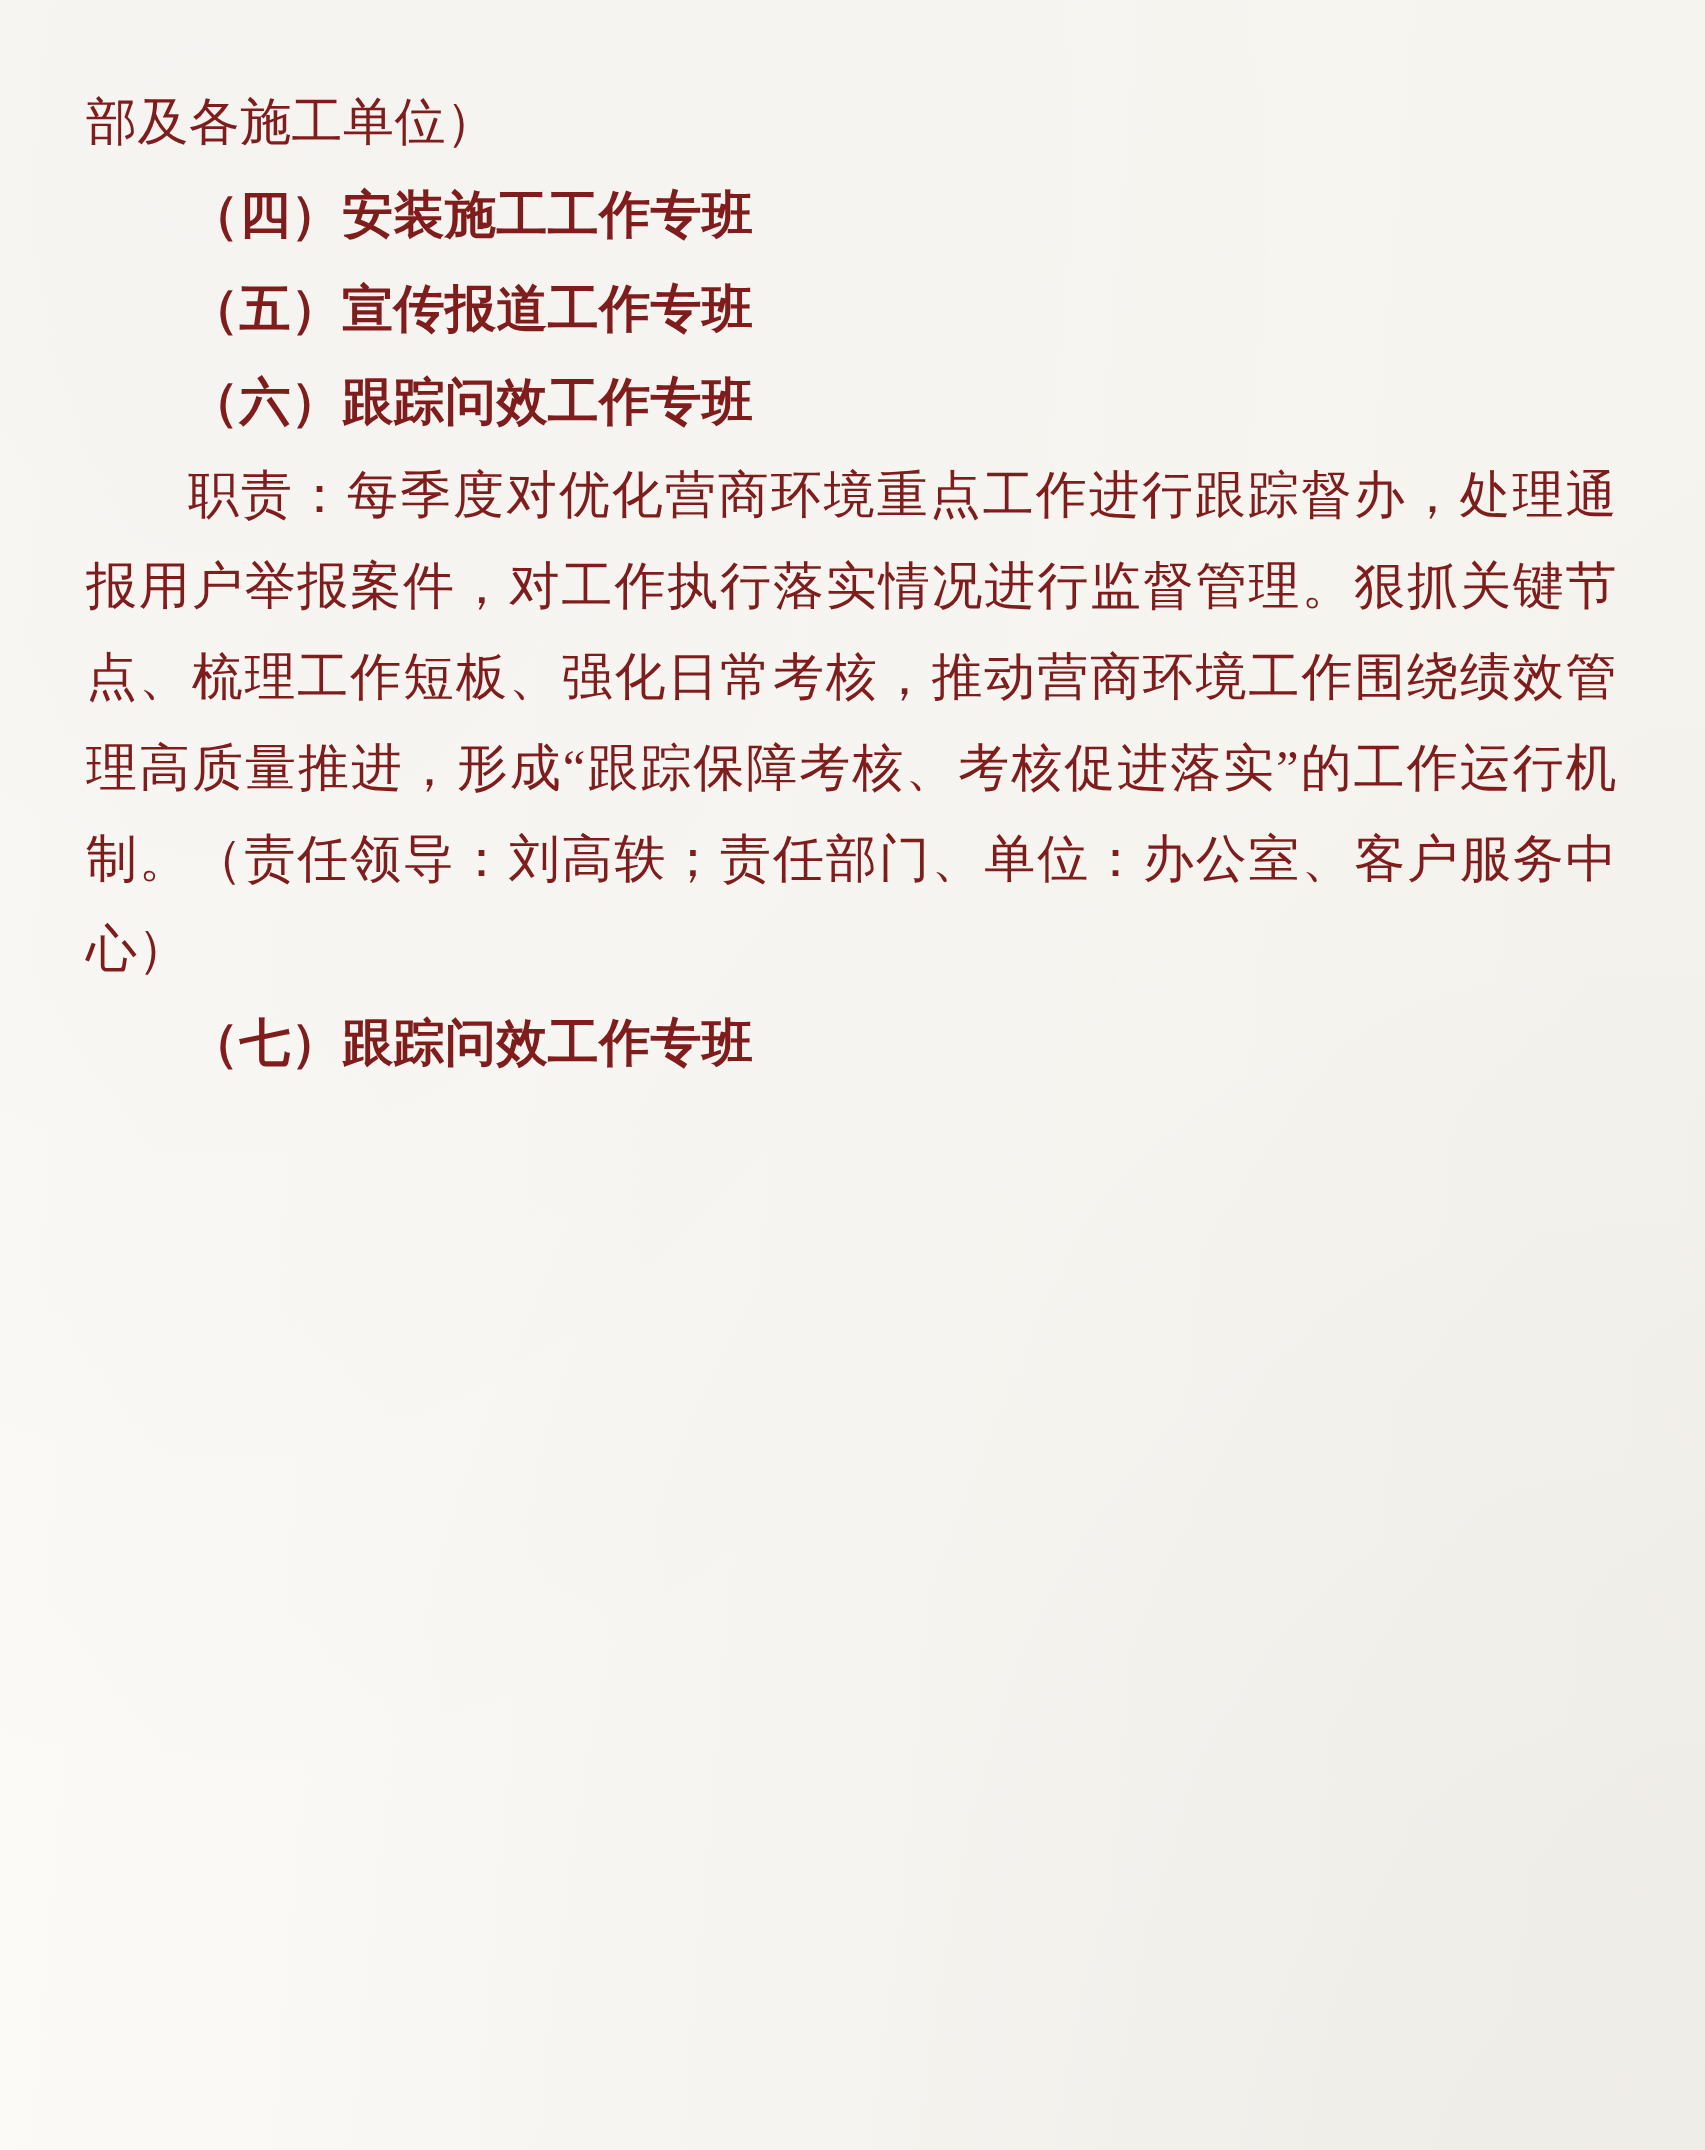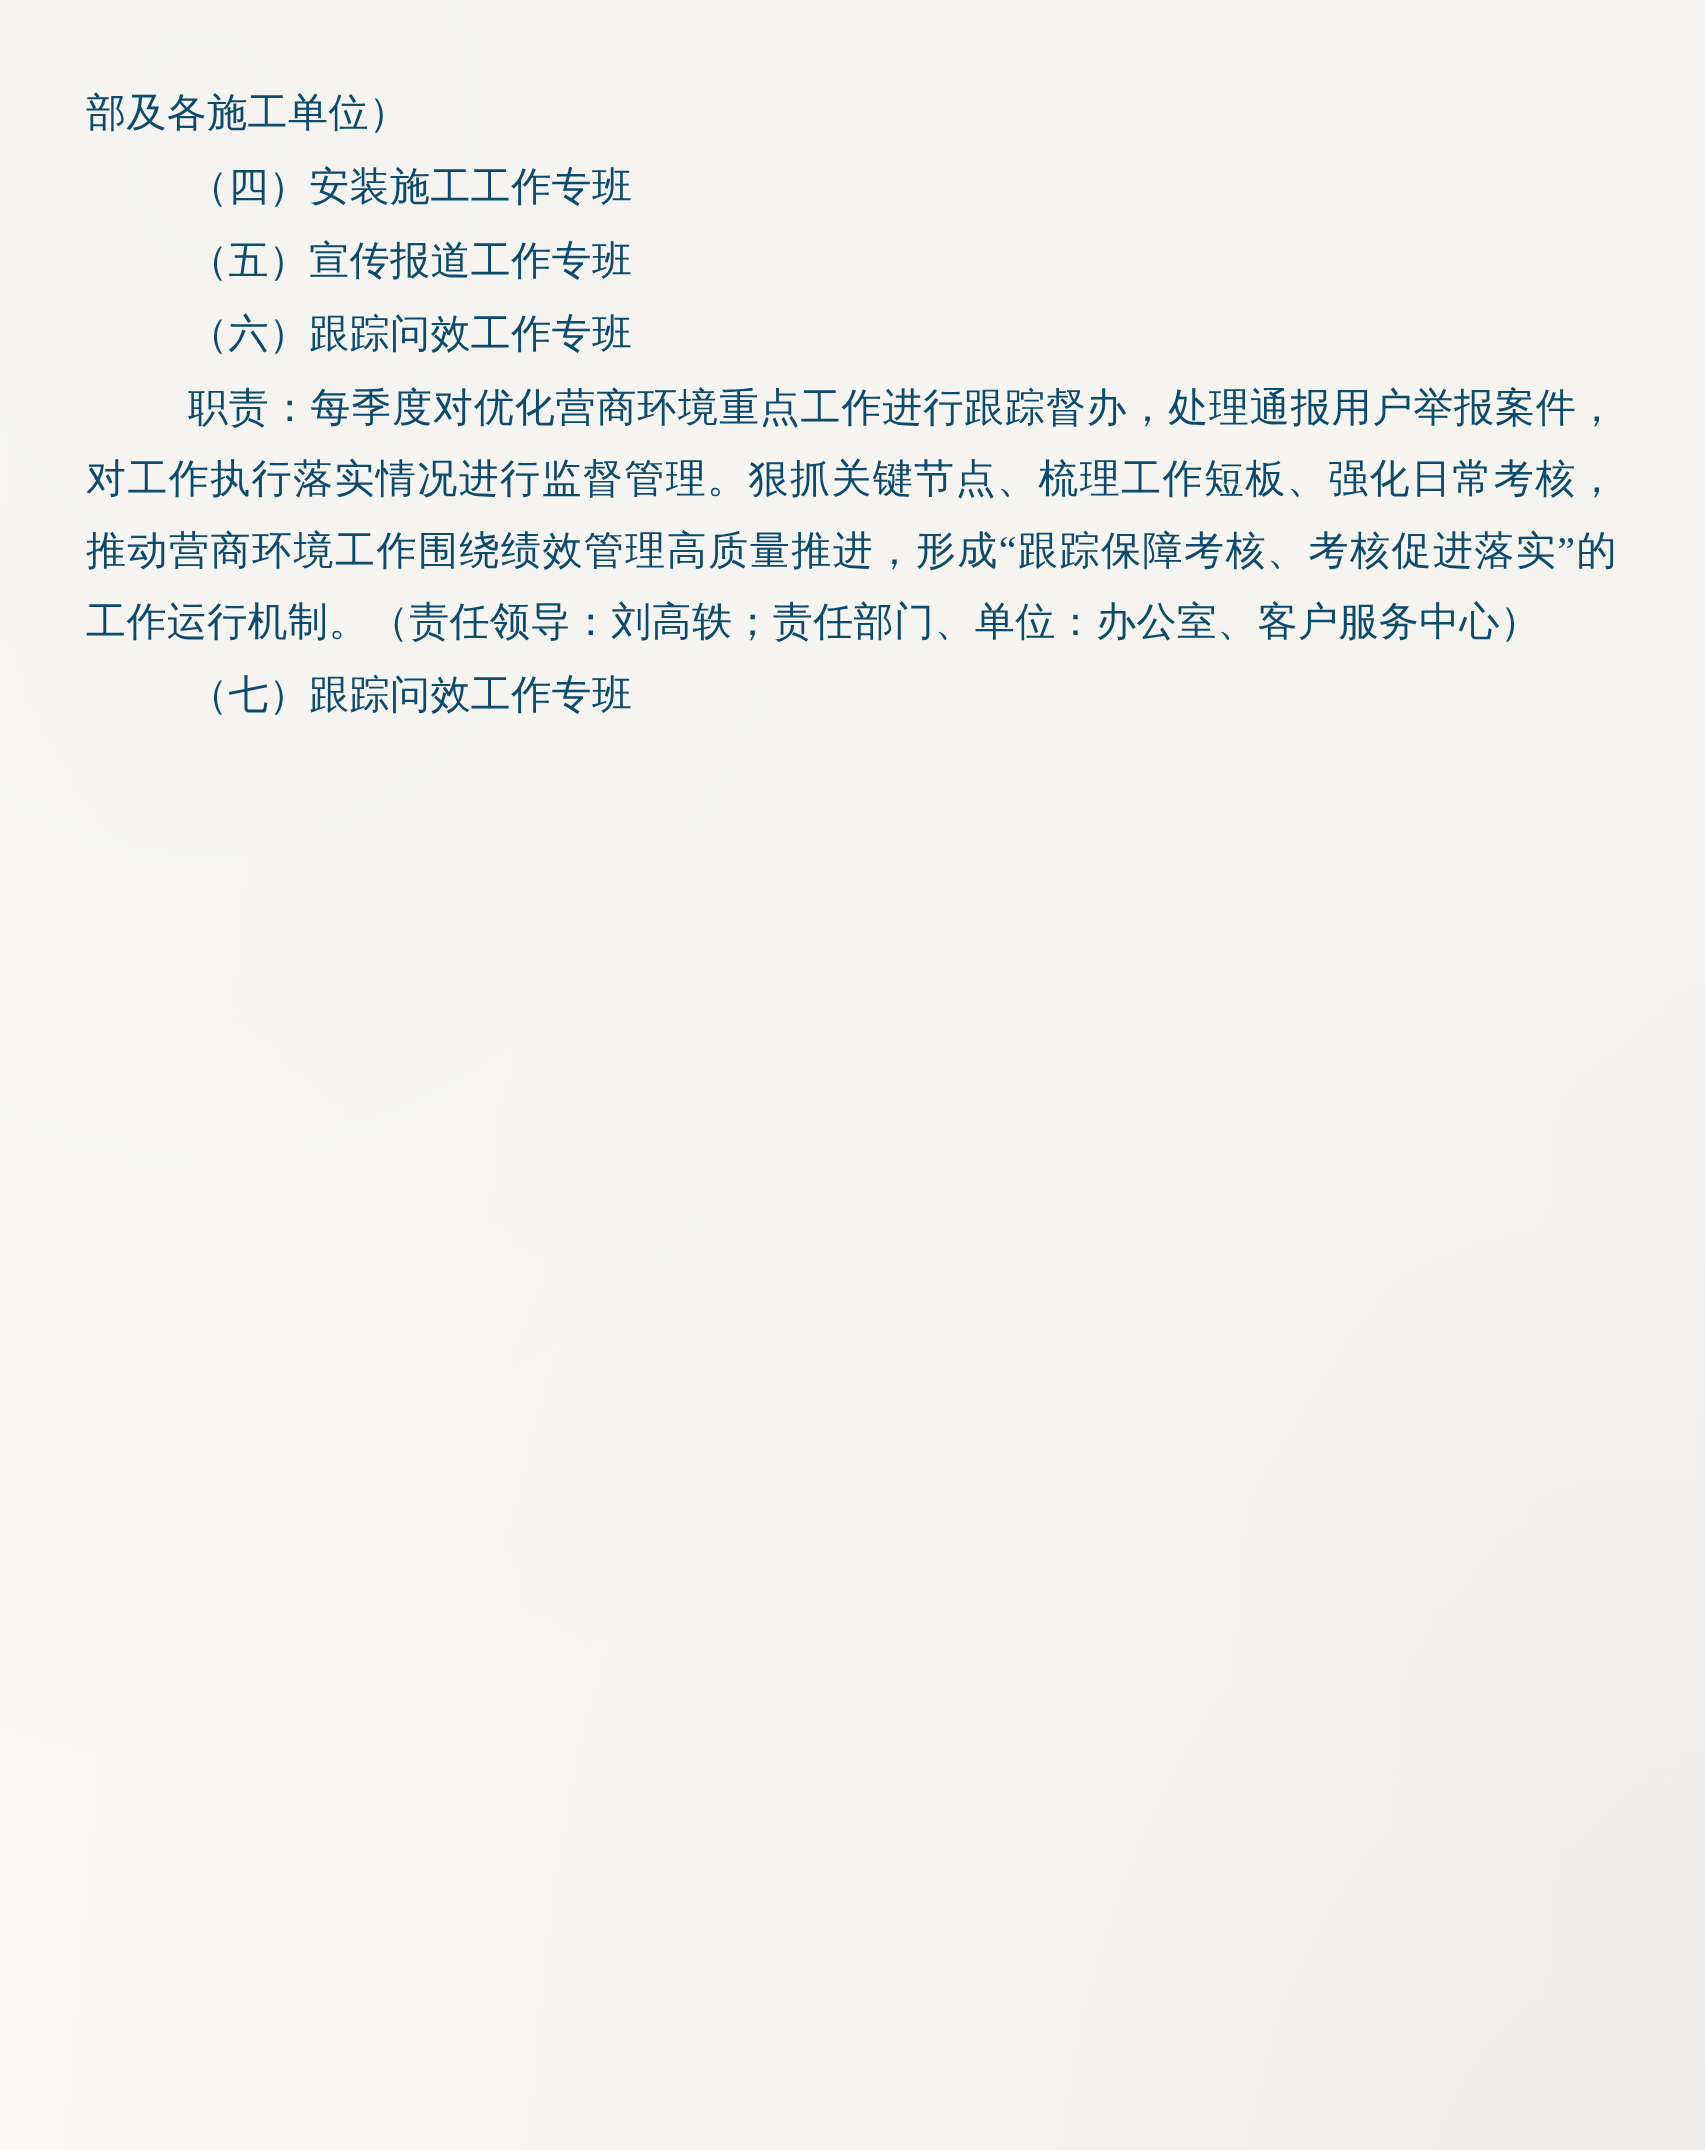--- a/index.html
+++ b/index.html
@@ -29,35 +29,35 @@
       linear-gradient(95deg, rgba(255,255,255,0) 0%, rgba(240,236,228,0.5) 100%);
     pointer-events: none;
   }
   .content {
     position: absolute;
     left: 86px;
     top: 77px;
     width: 1531px;
   }
   .para {
-    font-size: 40px;
+    font-size: 51px;
     line-height: 1.78;
-    color: #0c4a6e;
+    color: #7f1d1d;
     letter-spacing: 0.4px;
     text-align: justify;
     text-justify: inter-ideograph;
     margin: 0 0 2.6px 0;
     font-weight: 500;
   }
   .indent {
     text-indent: 102px;
   }
   .heading {
     text-indent: 102px;
-    font-weight: 400;
+    font-weight: 700;
   }
 </style>
 </head>
 <body>
 
 <div class="page">
 
   <div class="content">
 
     <p class="para">部及各施工单位）</p>

